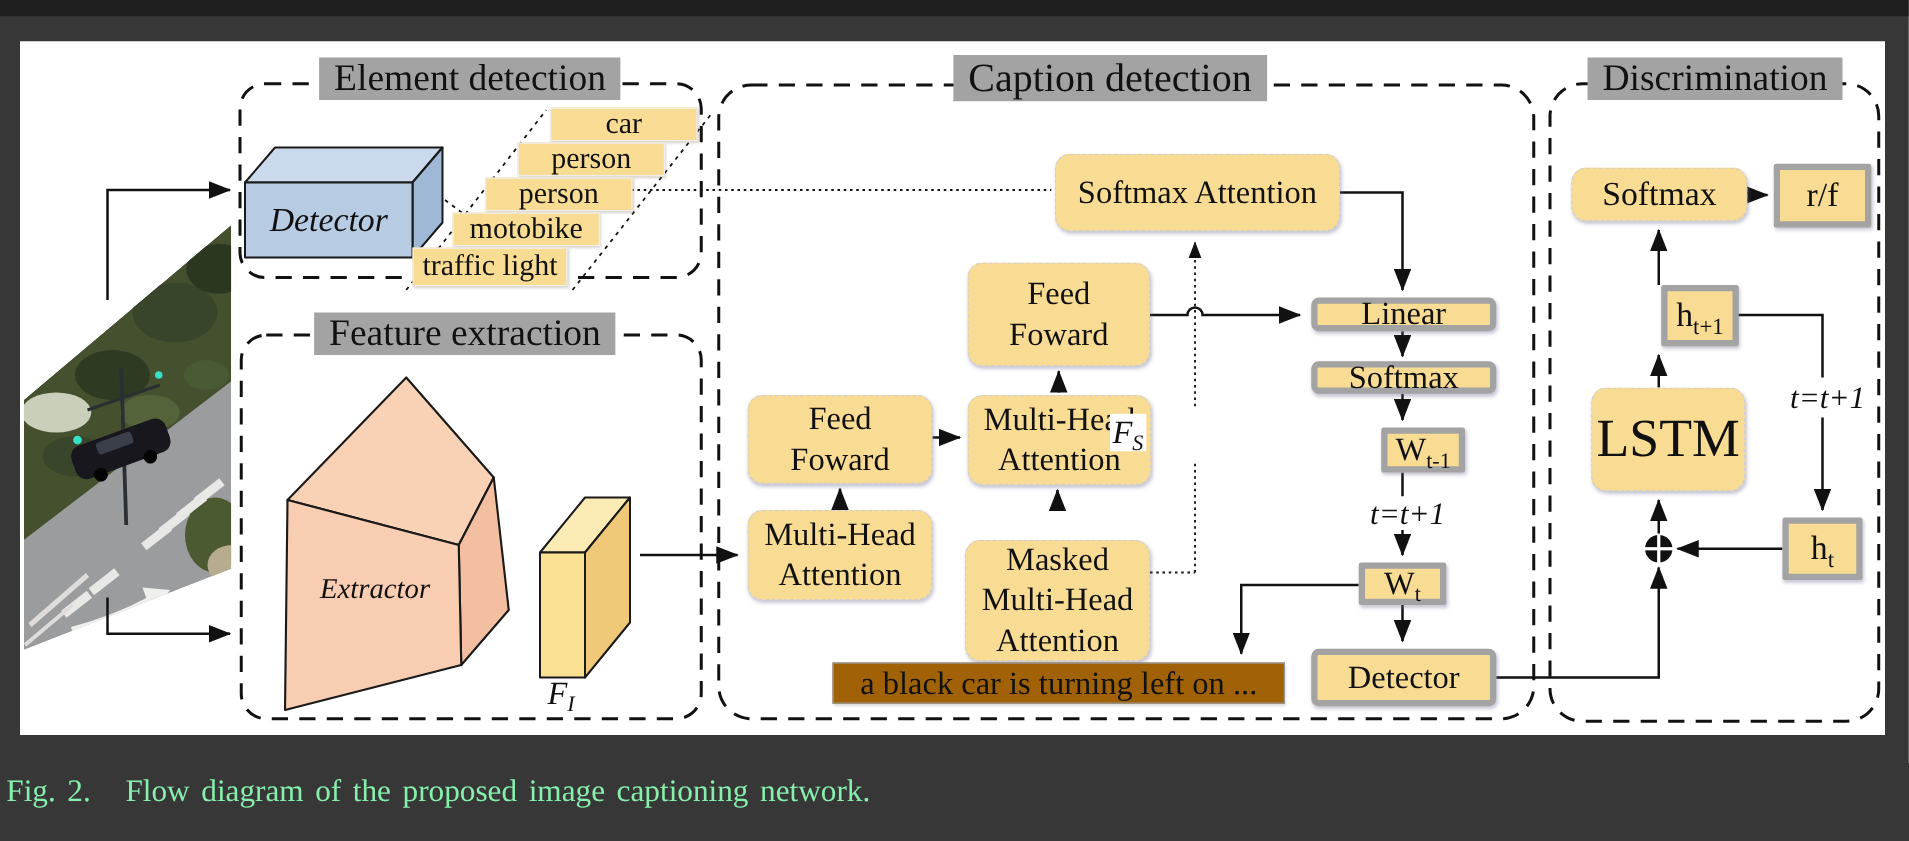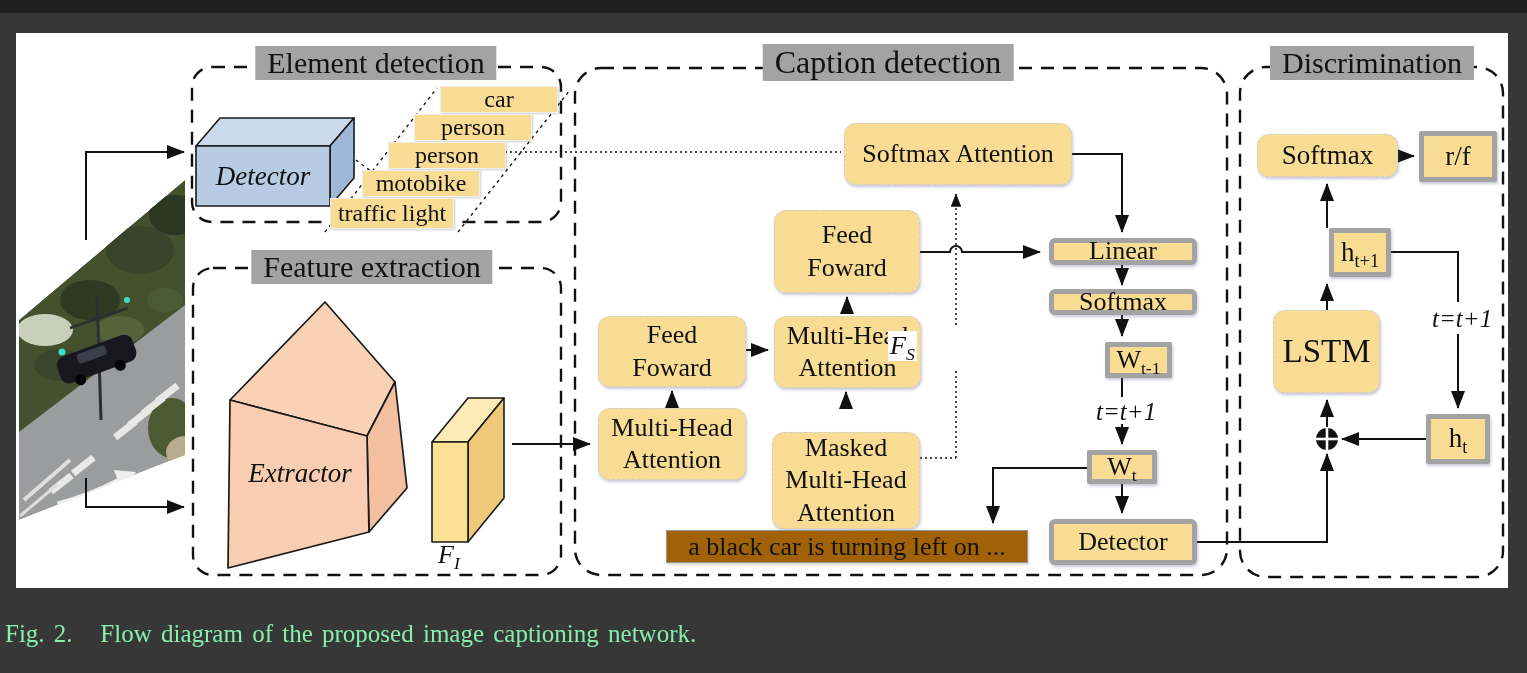--- a/index.html
+++ b/index.html
@@ -171,21 +171,21 @@
 <div class="chip" style="left:888px;top:44px;font-size:32px;">Caption detection</div>
 <div class="chip" style="left:1372px;top:46px;">Discrimination</div>
 
 <div class="freelabel" style="left:196px;top:146px;width:134px;height:60px;display:flex;align-items:center;justify-content:center;font-size:27px;">Detector</div>
 <div class="stacklabel" style="left:440px;top:86px;width:118px;height:27px;">car</div>
 <div class="stacklabel" style="left:414px;top:114px;width:118px;height:27px;">person</div>
 <div class="stacklabel" style="left:388px;top:142px;width:118px;height:27px;">person</div>
 <div class="stacklabel" style="left:362px;top:170px;width:118px;height:27px;">motobike</div>
 <div class="stacklabel" style="left:330px;top:198px;width:124px;height:31px;">traffic light</div>
 
-<div class="freelabel" style="left:230px;top:458px;width:140px;text-align:center;font-size:27px;">Extractor</div>
+<div class="freelabel" style="left:230px;top:458px;width:140px;text-align:center;font-size:23px;">Extractor</div>
 <div class="freelabel" style="left:438px;top:540px;font-size:26px;"><span>F</span><sub>I</sub></div>
 
 <div class="box rounded" style="left:844px;top:123px;width:228px;height:62px;">Softmax Attention</div>
 
 <div class="box rounded" style="left:774px;top:210px;width:146px;height:83px;">
   <span>Feed</span>
   <span>Foward</span>
 </div>
 
 <div class="box rounded" style="left:598px;top:316px;width:148px;height:71px;">
@@ -228,21 +228,21 @@
 
 <div class="inputbox" style="left:666px;top:530px;width:362px;height:33px;">a black car is turning left on ...</div>
 
 <div class="box rounded" style="left:1257px;top:134px;width:141px;height:43px;font-size:27px;">Softmax</div>
 <div class="box rect" style="left:1419px;top:131px;width:78px;height:51px;font-size:27px;">r/f</div>
 
 <div class="box rect" style="left:1296px;top:228px;width:62px;height:49px;font-size:27px;margin-left:33px;">
   <span><span>h</span><sub>t+1</sub></span>
 </div>
 
-<div class="box rounded" style="left:1273px;top:310px;width:107px;height:83px;font-size:33px;">LSTM</div>
+<div class="box rounded" style="left:1273px;top:310px;width:123px;height:83px;font-size:43px;">LSTM</div>
 
 <div class="freelabel" style="left:1430px;top:305px;font-size:25px;background:#fff;padding:0 2px;">t=t+1</div>
 
 <div class="box rect" style="left:1426px;top:414px;width:64px;height:50px;font-size:27px;">
   <span><span>h</span><sub>t</sub></span>
 </div>
 
 <div id="caption">Fig. 2.   Flow diagram of the proposed image captioning network.</div>
 
 </body></html>

